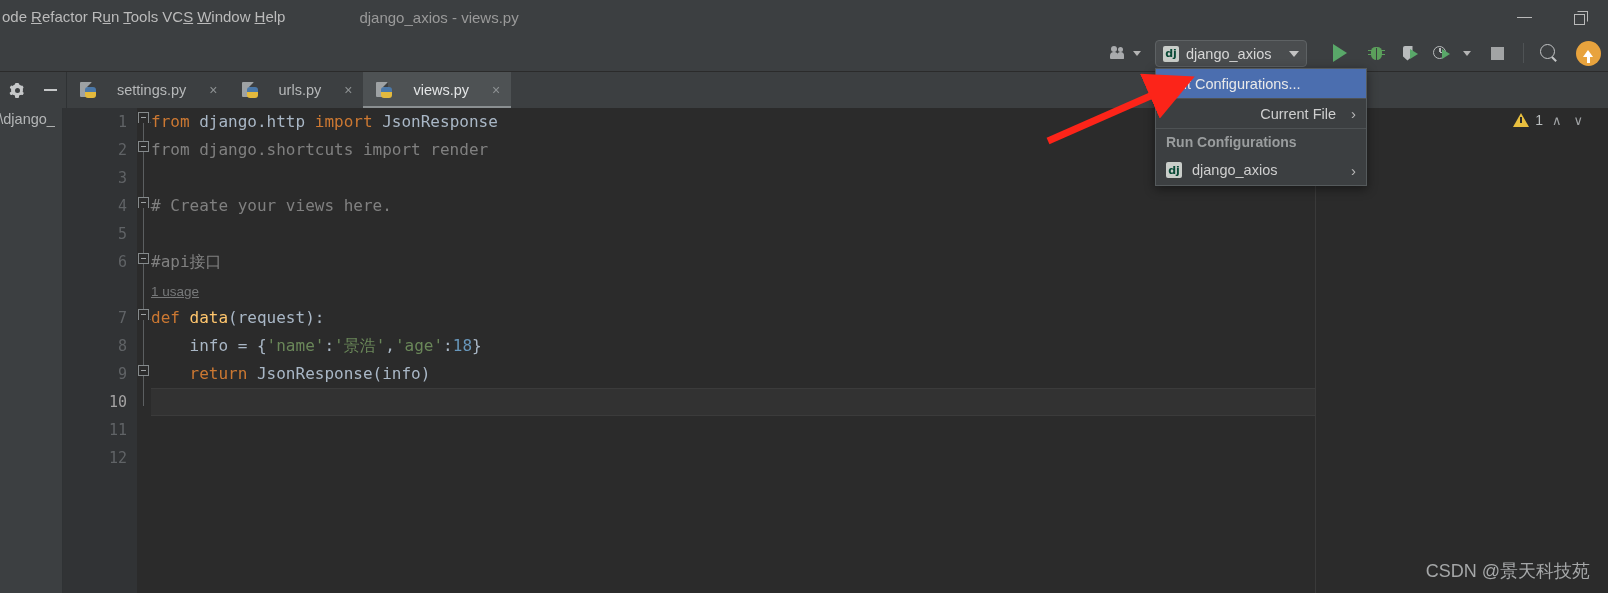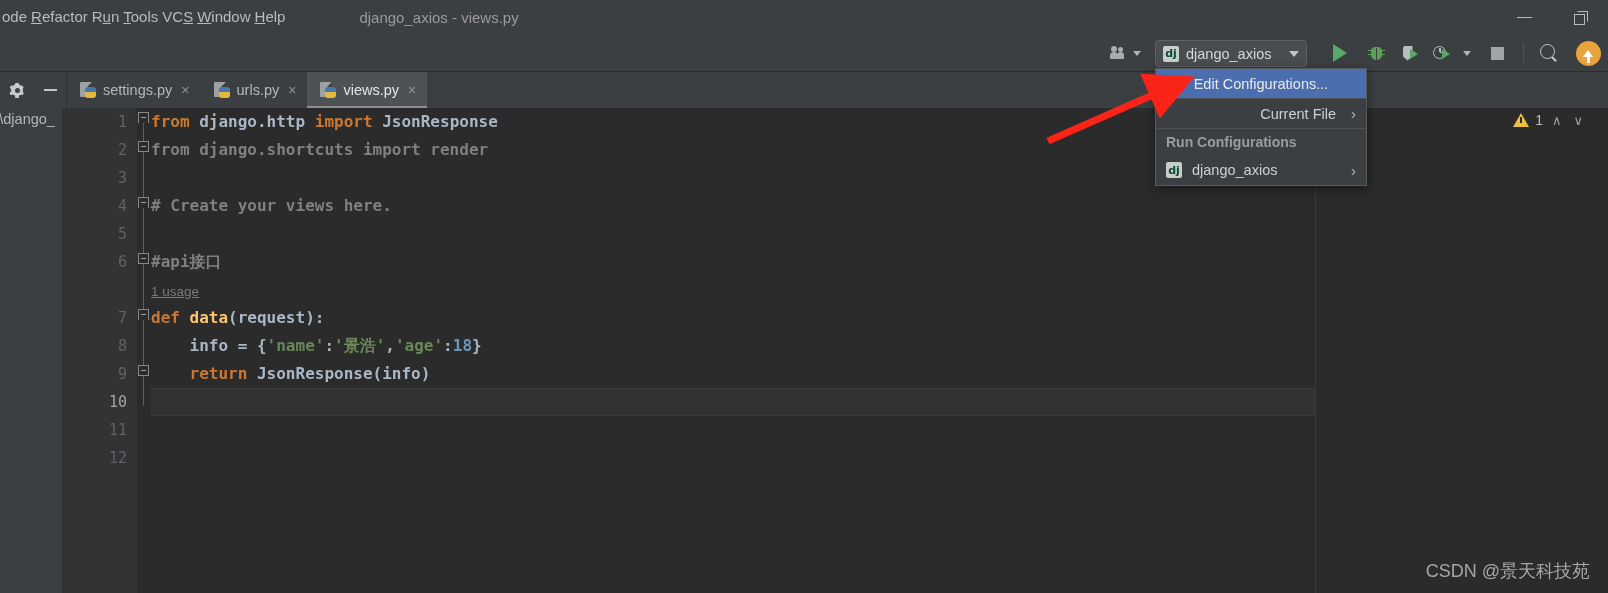--- a/index.html
+++ b/index.html
@@ -108,21 +108,21 @@
     position: absolute; left: 1155px; top: 68px; width: 212px;
     background: #3c3f41; border: 1px solid #555a5c;
     box-shadow: 0 3px 10px rgba(0,0,0,.45); z-index: 20;
   }
   .dd-row {
     height: 29px; display: flex; align-items: center; padding: 0 10px;
     font-size: 14.5px; color: #cfcfcf; position: relative;
   }
   .dd-row.selected { background: #4b6eaf; color: #e9e9e9; }
   .dd-row .dd-label { flex: 1; text-align: right; }
-  .dd-row.selected .dd-label { text-align: center; }
+  .dd-row.selected .dd-label { text-align: left; }
   .dd-arrow {
     position: absolute; right: 10px; font-size: 15px; color: #b8b8b8; line-height: 1;
   }
   .dd-sep { height: 1px; background: #4e5254; }
   .dd-header {
     height: 26px; display: flex; align-items: center; padding: 0 10px;
     font-size: 14px; font-weight: bold; color: #9a9d9e;
   }
   .dd-cfg { height: 30px; display: flex; align-items: center; padding: 0 10px; gap: 10px; position: relative; }
   .dd-cfg-label { font-size: 14.5px; color: #cfcfcf; }
@@ -138,21 +138,21 @@
     content:""; position:absolute; left:1.5px; top:1.5px; width:12px; height:12px; border-radius:50%;
     background:#c6c8c9;
   }
   .gear-ico::after { content:""; position:absolute; left:5px; top:5px; width:5px; height:5px; border-radius:50%; background:#3c3f41; }
   .gear-t { position:absolute; width:3.4px; height:15px; background:#c6c8c9; left:5.8px; top:0; border-radius:1px; }
   .tb-hide { width: 32px; height: 36px; display:flex; align-items:center; justify-content:center; }
   .hide-bar { width: 13px; height: 1.6px; background: #c6c8c9; }
   .tab-sep { width: 1px; height: 36px; background: #2f3234; }
 
   .tab {
-    height: 36px; display: flex; align-items: center; gap: 7px; padding: 0 9px 0 13px;
+    height: 36px; display: flex; align-items: center; gap: 21px; padding: 0 9px 0 13px;
     position: relative; color: #b6b8b9; font-size: 14.5px; white-space: nowrap;
   }
   .tab.active { background: #4e5254; color: #e3e5e6; }
   .tab.active::after { content:""; position:absolute; left:0; right:0; bottom:0; height:2px; background:#8a8f91; }
   .py-ico { position: relative; width: 16px; height: 16px; }
   .py-doc { position:absolute; left:0; top:0; width:12px; height:15px; background:#9ea2a4; border-radius:1px; }
   .py-doc::after { content:""; position:absolute; right:0; top:0; border-width:0 0 5px 5px; border-style:solid; border-color: transparent transparent #3c3f41 transparent; }
   .py-b { position:absolute; right:0; bottom:0; width:11px; height:11px; }
   .py-b1 { position:absolute; left:0; top:0; width:11px; height:6px; background:#4b78a8; border-radius:3px 3px 0 0; }
   .py-b2 { position:absolute; left:0; bottom:0; width:11px; height:6px; background:#e3b93d; border-radius:0 0 3px 3px; }
@@ -191,21 +191,21 @@
   .fold-box.pt { border-bottom: none; }
   .fold-box.pt::before {
     content:""; position:absolute; left:-1px; top:9px; width:11px; height:5px;
     border-left:1px solid #858a8c; border-right:1px solid #858a8c;
     clip-path: polygon(0 0, 100% 0, 50% 100%);
   }
 
   .code { position: absolute; left: 88px; top: 0; right: 0; height: 485px; }
   .cl {
     position: absolute; left: 0; height: 28px; line-height: 28px;
-    font-family: "DejaVu Sans Mono", monospace; font-size: 16px; white-space: pre; font-weight: bold;
+    font-family: "DejaVu Sans Mono", monospace; font-size: 16px; white-space: pre;
   }
   .curline-hl {
     position: absolute; left: 74px; width: 1178px; height: 28px; background: #323232;
     border-top: 1px solid #3b3b3b; border-bottom: 1px solid #3b3b3b;
   }
   .usage-hint {
     position: absolute; left: 0; height: 25px; line-height: 25px;
     font-family: "Liberation Sans", sans-serif; font-size: 13.5px; color: #77797a; text-decoration: underline;
   }
 

